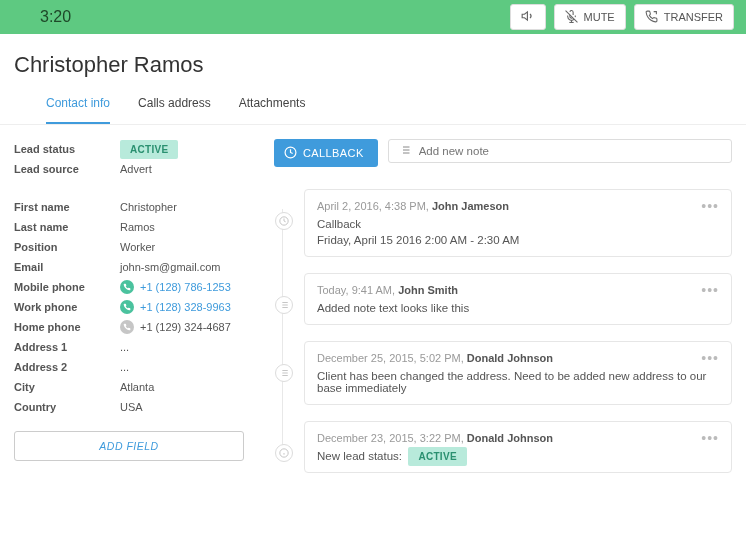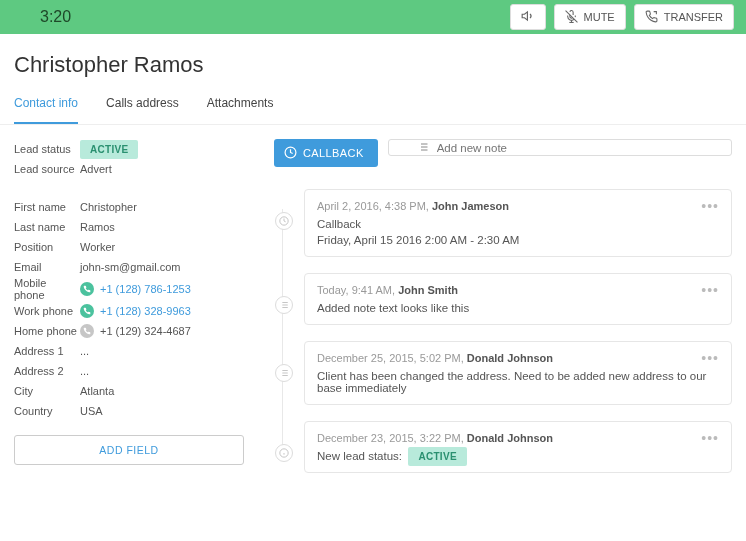--- a/index.html
+++ b/index.html
@@ -11,42 +11,42 @@
     .call-bar-spacer { flex: 1; }
     .call-btn { background: #fff; border: 1px solid #ddd; border-radius: 3px; height: 26px; display: flex; align-items: center; padding: 0 10px; font-size: 11px; color: #555; cursor: pointer; gap: 6px; font-weight: 500; }
     
     
     .lead-header { padding: 18px 14px 8px 14px; }
     .lead-name { font-size: 22px; color: #333; font-weight: 400; }
     
     
     .tabs { display: flex; gap: 28px; padding: 0 14px; border-bottom: 1px solid #eee; }
     .tab { font-size: 12px; color: #444; padding: 10px 0 12px 0; cursor: pointer; border-bottom: 2px solid transparent; }
-    .tab.active { color: #3f9bdc; border-bottom-color: #3f9bdc; }
+    .tab.active { color: #3f9bdc; border-bottom-color: #3f9bdc; margin-left: 32px; }
     
     
     .main { display: flex; padding: 14px 14px 0 14px; gap: 30px; }
     
     
     .contact-col { width: 230px; flex-shrink: 0; }
     .field-row { display: flex; align-items: center; min-height: 20px; margin-bottom: 0; font-size: 11px; }
-    .field-label { width: 66px; color: #555; font-weight: 400; flex-shrink: 0; }
+    .field-label { width: 106px; color: #555; font-weight: 700; flex-shrink: 0; }
     .field-value { color: #555; display: flex; align-items: center; gap: 4px; }
     .field-value.link { color: #3f9bdc; cursor: pointer; }
     .status-badge { background: #b8eadb; color: #2a9070; font-size: 10px; font-weight: 600; padding: 4px 10px; border-radius: 2px; letter-spacing: .3px; }
     .block-gap { height: 18px; }
     .phone-ico { display: inline-flex; width: 14px; height: 14px; border-radius: 50%; background: #4bc29e; align-items: center; justify-content: center; margin-right: 2px; }
     .phone-ico.grey { background: #c6c6c6; }
-    .add-field-btn { margin-top: 14px; width: 100%; border: 1px solid #ccc; background: #fff; color: #3f9bdc; font-size: 10.5px; letter-spacing: .5px; padding: 8px 0; cursor: pointer; border-radius: 3px; font-weight: 500; }
+    .add-field-btn { margin-top: 14px; width: 100%; border: 1px solid #ccc; background: #fff; color: #3f9bdc; font-size: 10.5px; letter-spacing: .5px; padding: 8px 0; cursor: pointer; border-radius: 3px; font-weight: 500; font-style: italic; }
     
     
     .activity-col { flex: 1; }
     .activity-top { display: flex; gap: 10px; margin-bottom: 22px; }
     .callback-btn { background: #3f9bdc; color: #fff; border: none; border-radius: 3px; padding: 0 14px 0 10px; height: 28px; font-size: 11px; letter-spacing: .4px; cursor: pointer; display: flex; align-items: center; gap: 6px; font-weight: 500; }
-    .note-input { flex: 1; border: 1px solid #ddd; border-radius: 3px; height: 17px; padding: 0 28px; font-size: 11px; color: #777; display: flex; align-items: center; gap: 8px; }
+    .note-input { flex: 1; border: 1px solid #ddd; border-radius: 3px; height: 24px; padding: 0 10px; font-size: 11px; color: #777; display: flex; align-items: center; gap: 8px; }
     .note-input input { border: none; outline: none; flex: 1; font-size: 11.5px; color: #555; }
     
     
     .timeline { position: relative; padding-left: 30px; }
     .timeline::before { content: ""; position: absolute; left: 8px; top: 20px; bottom: 20px; width: 1px; background: #e8e8e8; }
     .entry { position: relative; border: 1px solid #e6e6e6; border-radius: 4px; padding: 10px 12px; margin-bottom: 16px; font-size: 11.5px; color: #555; }
     .entry-marker { position: absolute; left: -30px; top: 22px; width: 18px; height: 18px; border-radius: 50%; background: #fff; border: 1px solid #dcdcdc; display: flex; align-items: center; justify-content: center; }
     .entry-marker svg { display:block; }
     .entry-head { color: #999; font-size: 11px; margin-bottom: 6px; display: flex; align-items: center; }
     .entry-head b { color: #555; font-weight: 600; }

